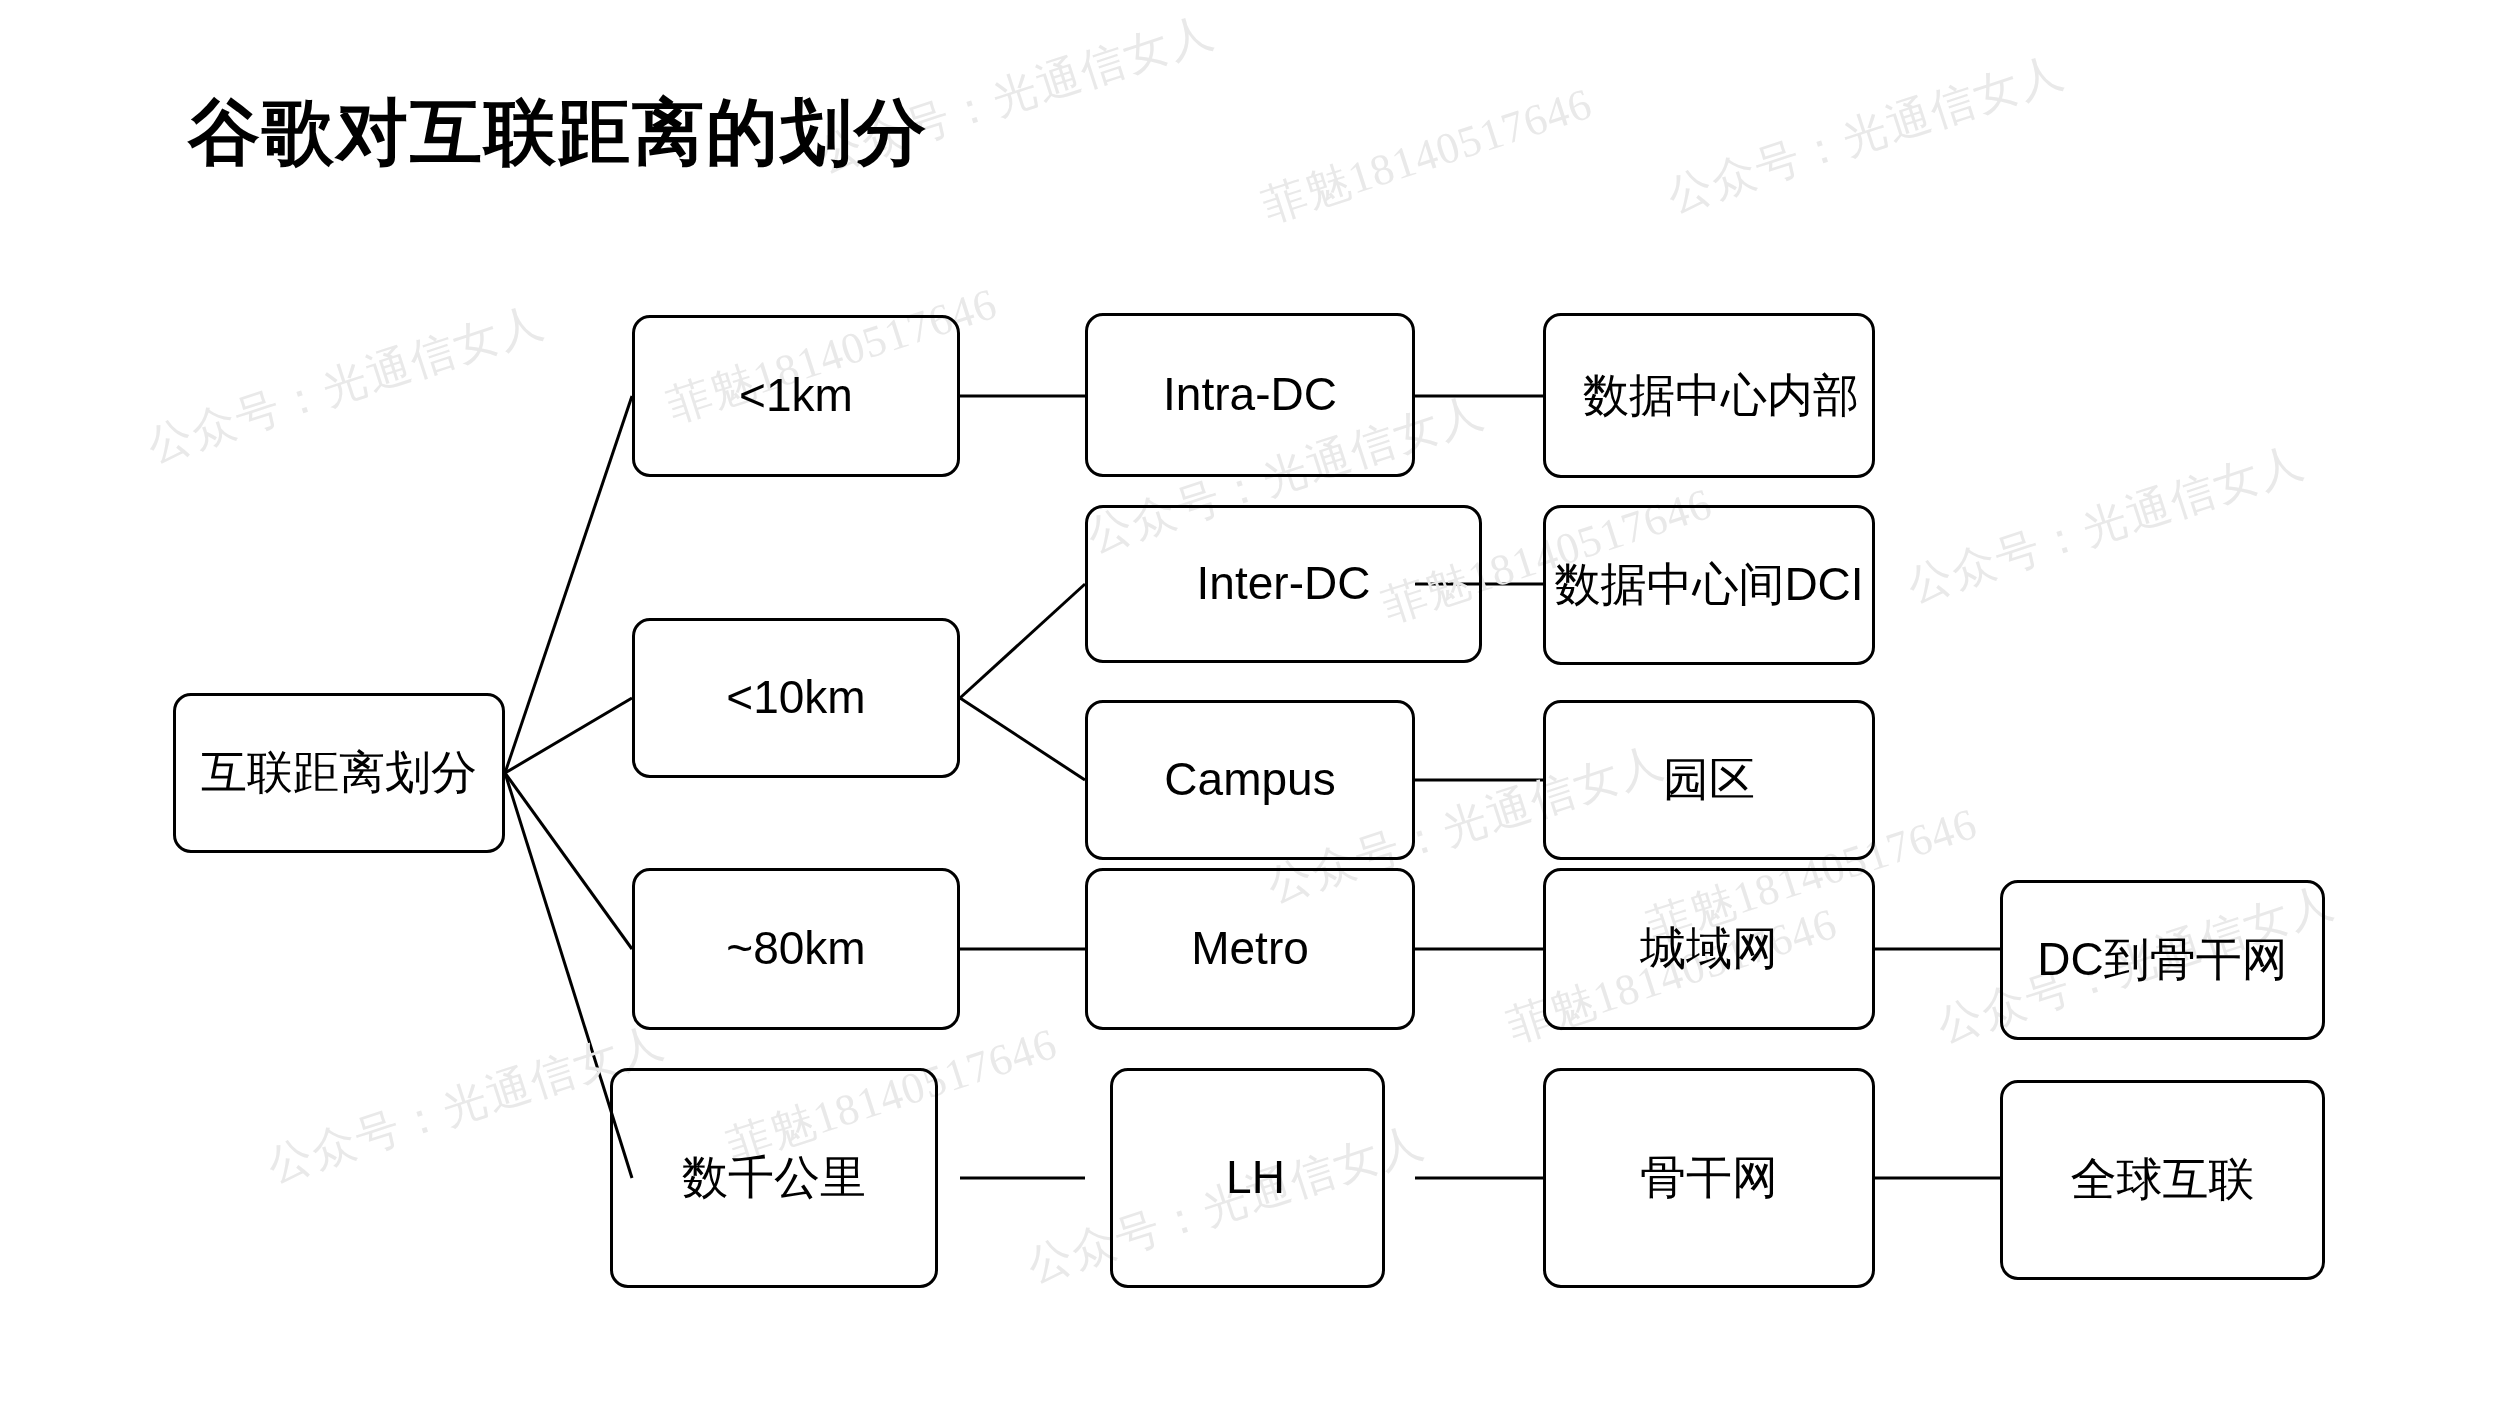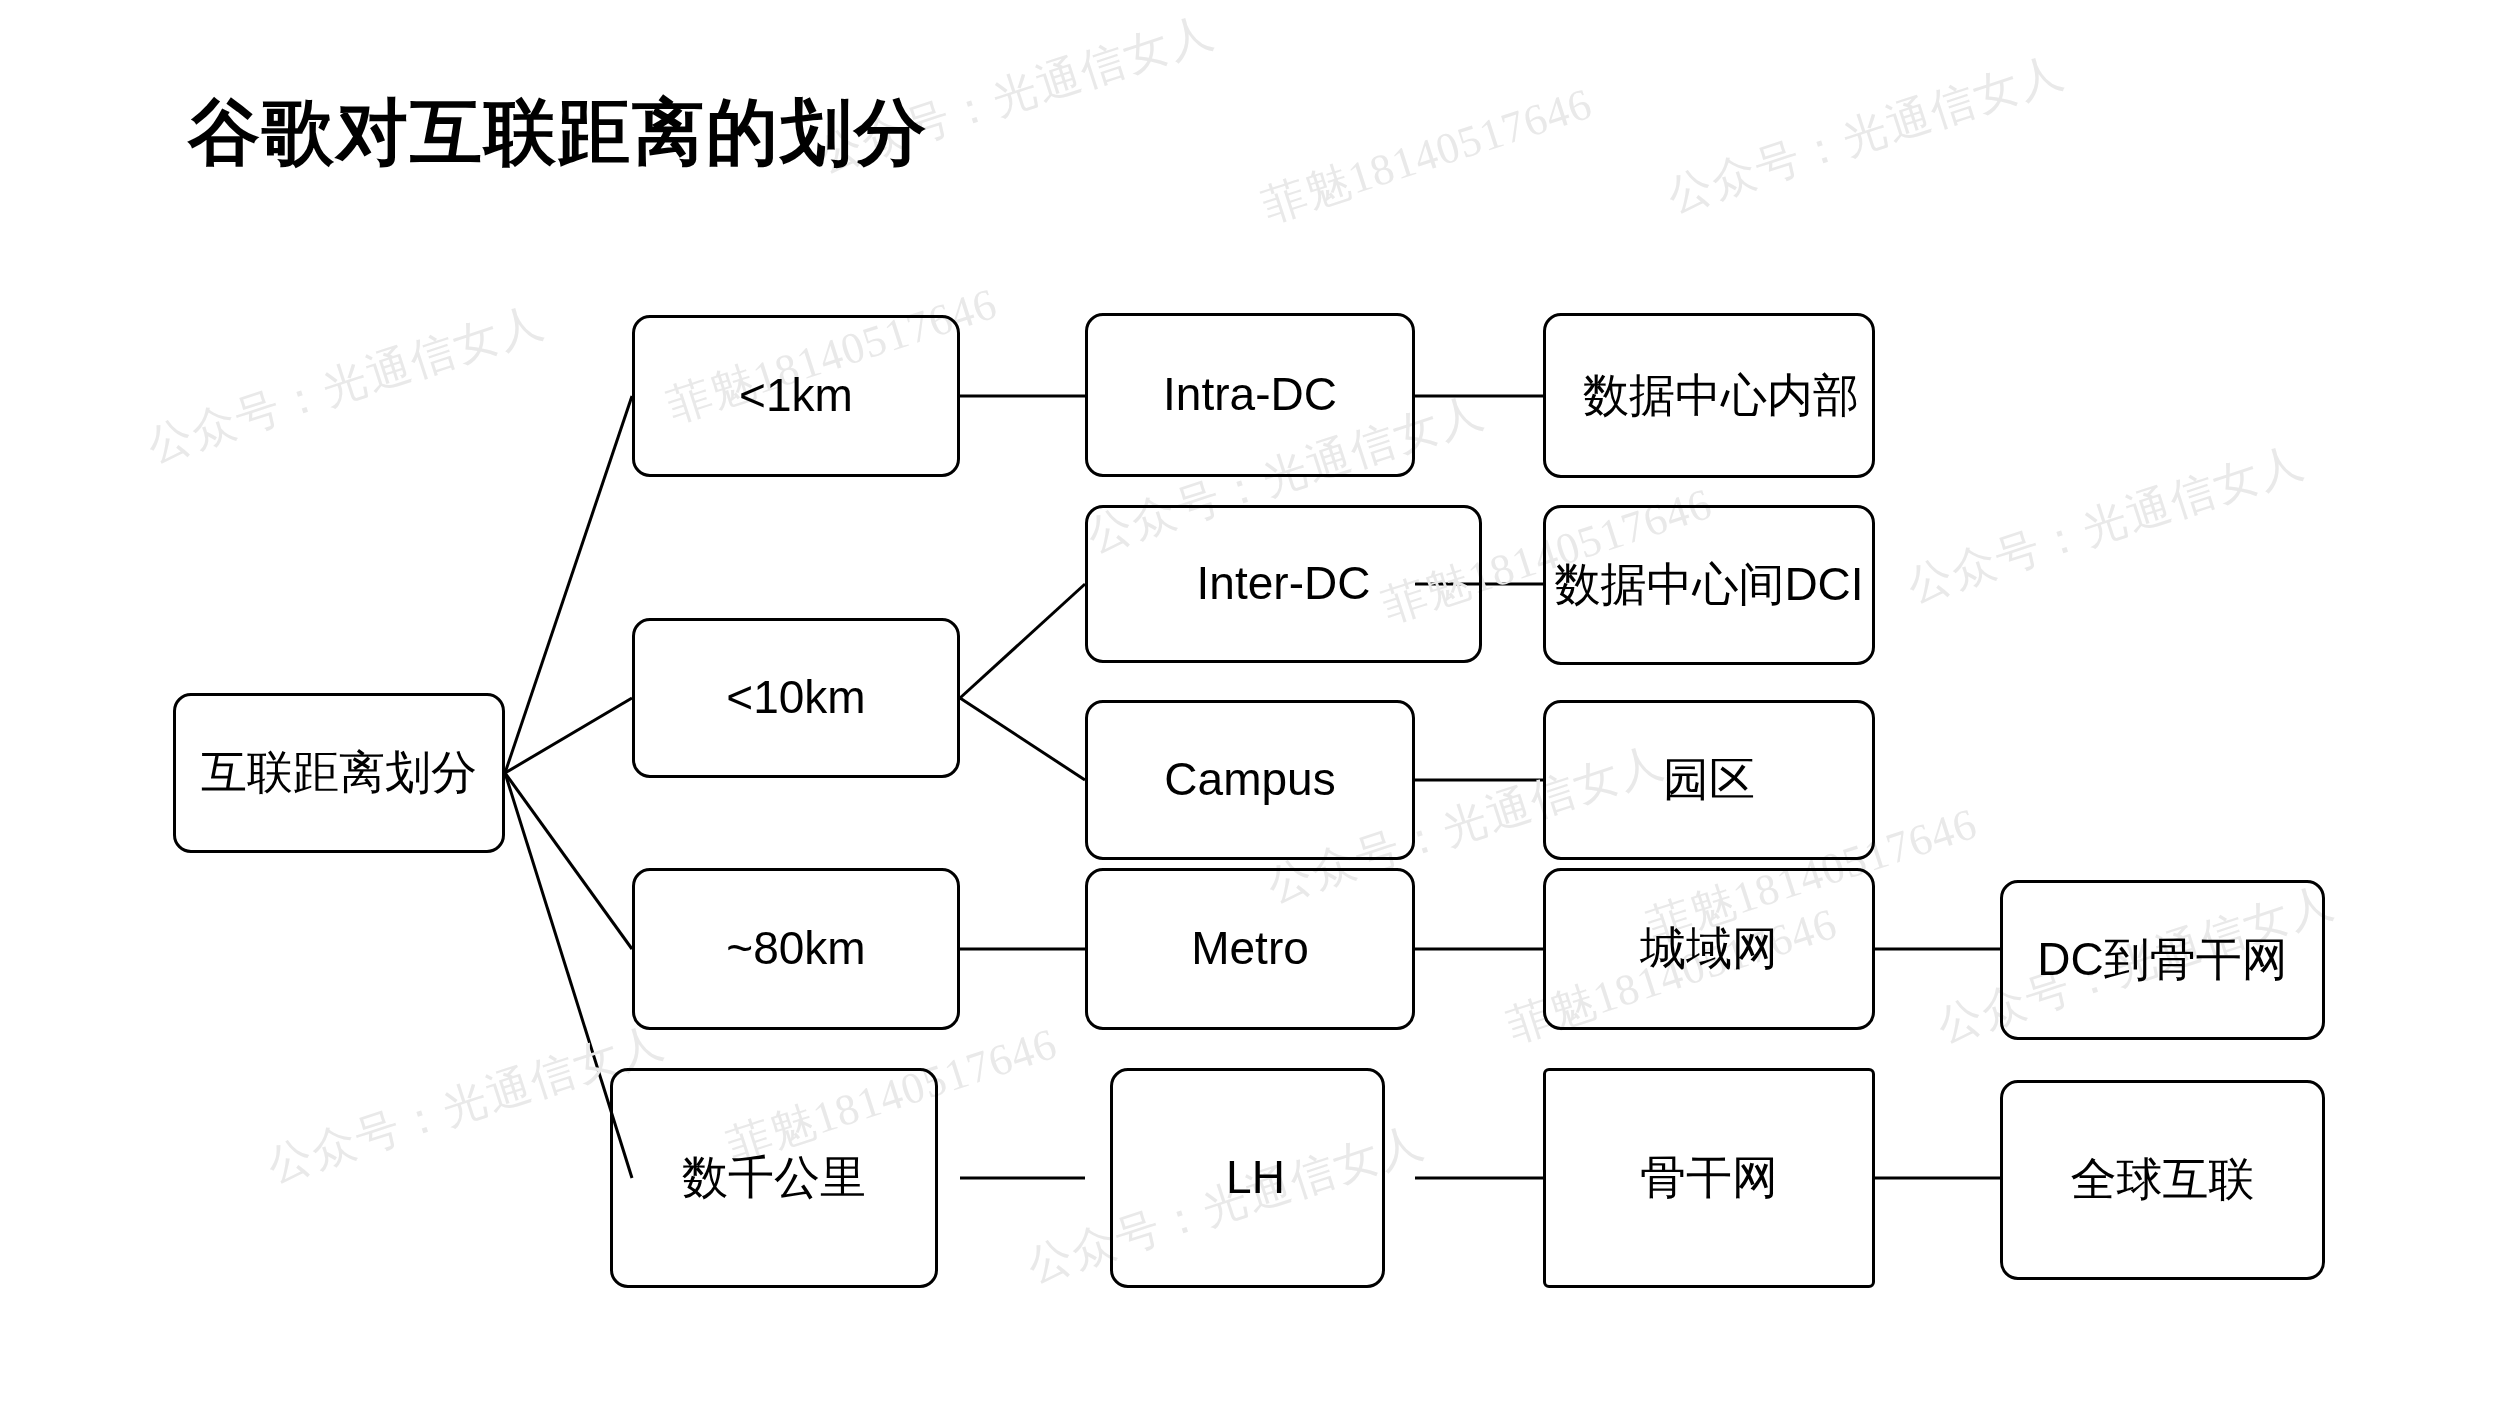--- a/index.html
+++ b/index.html
@@ -181,21 +181,21 @@
   </div>
 
   <div class="node" style="left:1543px; top:700px; width:332px; height:160px;">
     <span class="lbl">园区</span>
   </div>
 
   <div class="node" style="left:1543px; top:868px; width:332px; height:162px;">
     <span class="lbl">城域网</span>
   </div>
 
-  <div class="node" style="left:1543px; top:1068px; width:332px; height:220px;border-radius:6px;">
+  <div class="node" style="left:1543px; top:1068px; width:332px; height:220px;">
     <span class="lbl">骨干网</span>
   </div>
 
   <div class="node" style="left:2000px; top:880px; width:325px; height:160px;">
     <span class="lbl">DC到骨干网</span>
   </div>
 
   <div class="node" style="left:2000px; top:1080px; width:325px; height:200px;align-items:center;">
     <span class="lbl">全球互联</span>
   </div>

